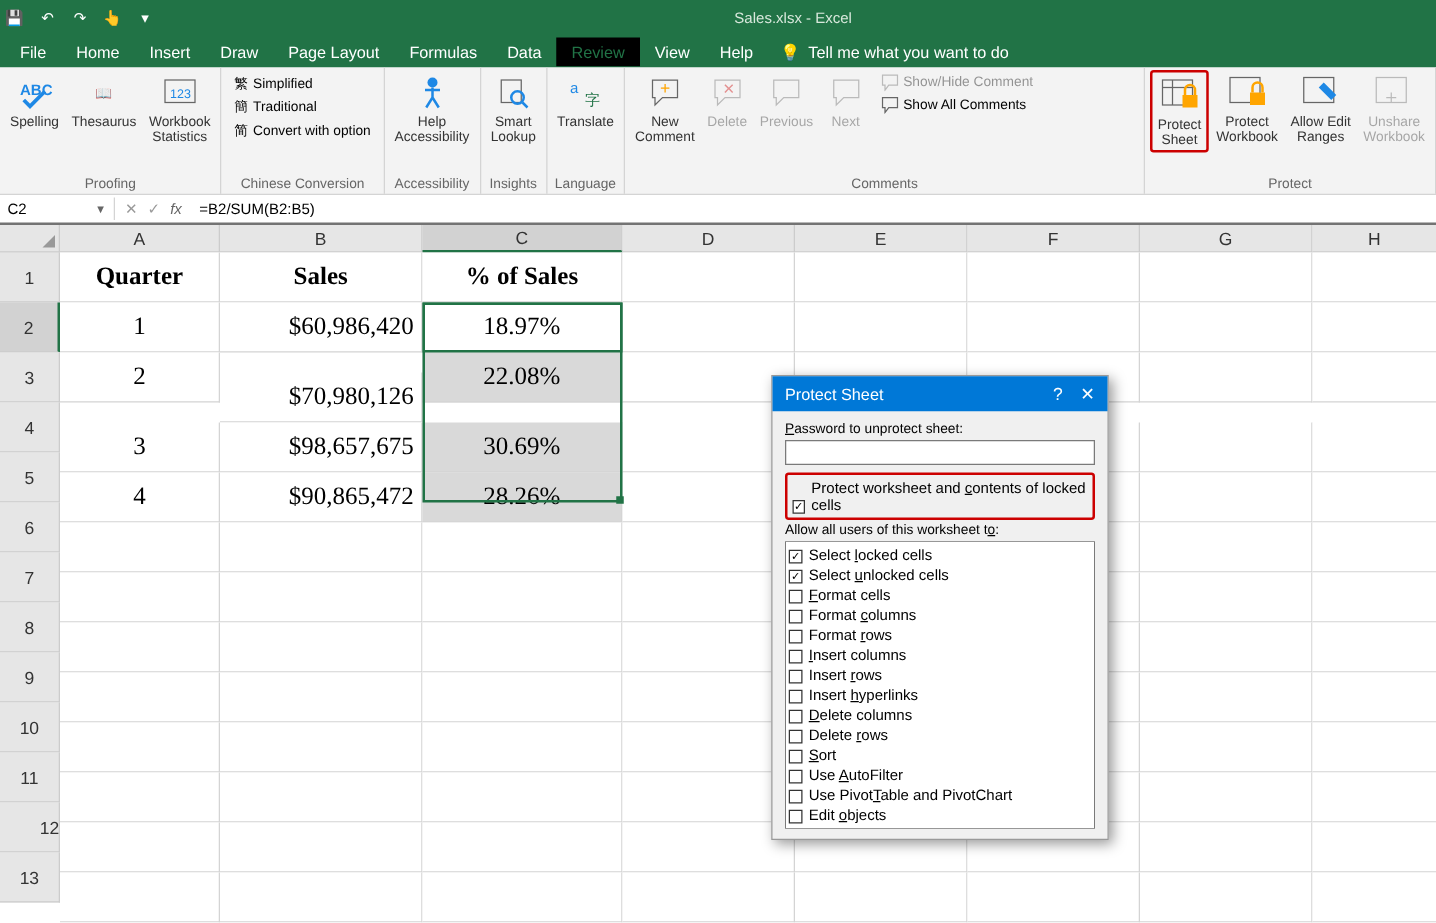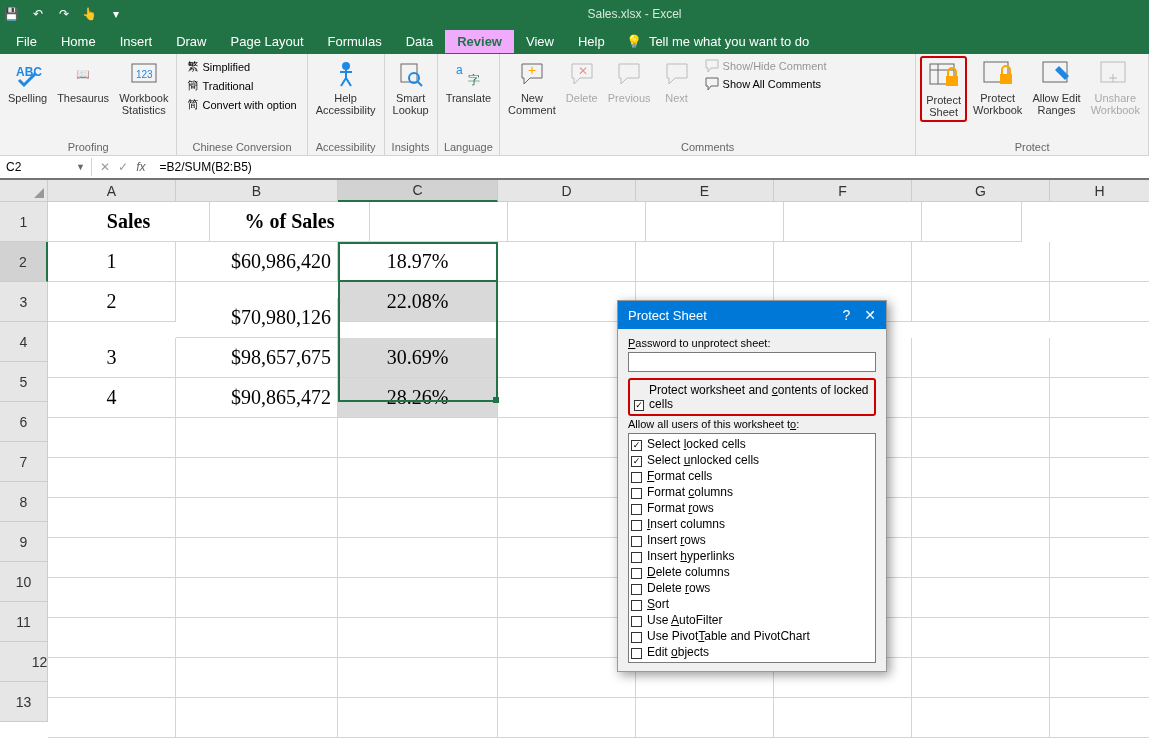--- a/index.html
+++ b/index.html
@@ -49,23 +49,22 @@
       padding: 0 4px;
       gap: 0;
     }
     .menu-item {
       color: #fff;
       font-size: 13px;
       padding: 4px 12px;
       cursor: pointer;
     }
     .menu-item.active {
-      background: #f0abfc;
+      background: #000000;
       color: #217346;
-      font-weight: bold;
     }
     .tell-me {
       color: #fff;
       font-size: 13px;
       margin-left: 10px;
       display: flex;
       align-items: center;
       gap: 6px;
     }
     .ribbon {
@@ -627,20 +626,21 @@
         <div class="col-header" style="width: 162px;">B</div>
         <div class="col-header active" style="width: 160px;">C</div>
         <div class="col-header" style="width: 138px;">D</div>
         <div class="col-header" style="width: 138px;">E</div>
         <div class="col-header" style="width: 138px;">F</div>
         <div class="col-header" style="width: 138px;">G</div>
         <div class="col-header" style="width: 100px;">H</div>
       </div>
     <div class="grid-area" id="grid-area">
         <div class="grid-row">
+          <div class="cell header" style="width: 128px; height: 40px;">Quarter</div>
           <div class="cell header" style="width: 162px; height: 40px;">Sales</div>
           <div class="cell header" style="width: 160px; height: 40px;">% of Sales</div>
           <div class="cell" style="width: 138px; height: 40px;"></div>
           <div class="cell" style="width: 138px; height: 40px;"></div>
           <div class="cell" style="width: 138px; height: 40px;"></div>
           <div class="cell" style="width: 138px; height: 40px;"></div>
           <div class="cell" style="width: 100px; height: 40px;"></div>
         </div>
         <div class="grid-row">
           <div class="cell center" style="width: 128px; height: 40px;">1</div>

